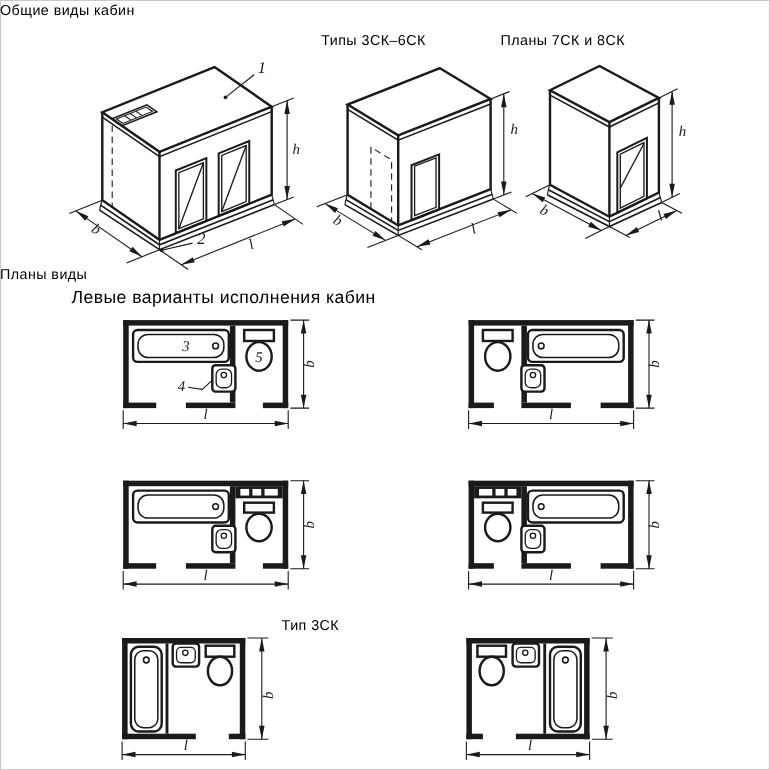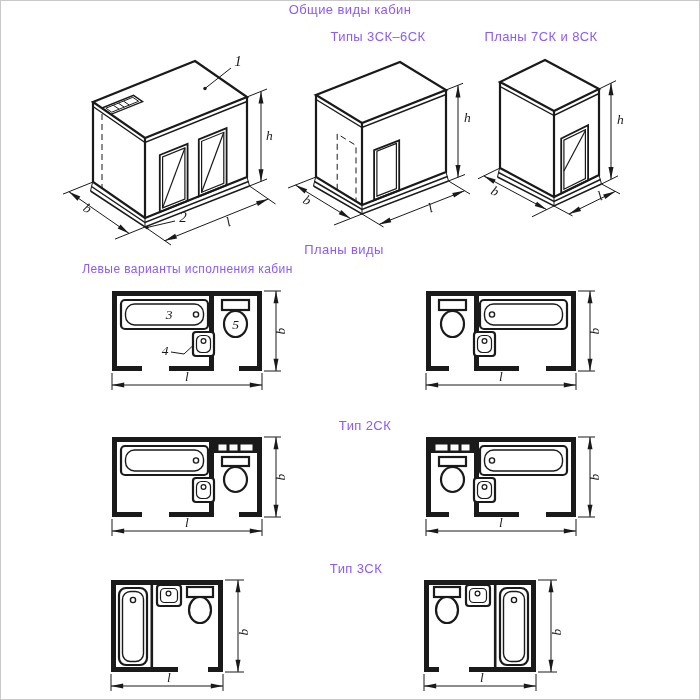--- a/index.html
+++ b/index.html
@@ -1,21 +1,21 @@
 <!DOCTYPE html>
 <html><head>
 <meta charset="utf-8">
 <style>
   *{margin:0;padding:0;box-sizing:border-box}
   html,body{background:#fff}
   .canvas{position:relative;width:700px;height:700px;background:#fff;overflow:hidden;
           box-shadow:inset 0 0 0 1px #c9c9c9;color:#1a1a1a;
           font-family:"Liberation Sans",sans-serif}
-  .lbl{position:absolute;font-size:13px;letter-spacing:.4px;text-align:center;white-space:nowrap;color:#8b5cf6}
-  .lbl.small{font-size:12px}
+  .lbl{position:absolute;font-size:13px;letter-spacing:.4px;white-space:nowrap;color:#000000}
+  .lbl.small{font-size:16px}
   svg{position:absolute;overflow:visible}
   svg text{font-family:"Liberation Serif",serif;font-style:italic;font-size:13.5px;fill:#1a1a1a}
   svg text.big{font-size:15px}
   .ln{stroke:#1a1a1a;fill:none;stroke-linejoin:miter}
   .w2{stroke-width:2.2}
   .w18{stroke-width:1.8}
   .w15{stroke-width:1.5}
   .w14{stroke-width:1.4}
   .w13{stroke-width:1.2}
   .w1{stroke-width:1}
@@ -26,21 +26,20 @@
 </head>
 <body>
 
 <div class="canvas">
 
   <div class="lbl" style="left:0;top:2px;width:700px">Общие виды кабин</div>
   <div class="lbl" style="left:292px;top:29px;width:172px">Типы 3СК–6СК</div>
   <div class="lbl" style="left:455px;top:29px;width:172px">Планы 7СК и 8СК</div>
   <div class="lbl" style="left:0;top:242px;width:688px">Планы виды</div>
   <div class="lbl small" style="left:65px;top:262px;width:245px">Левые варианты исполнения кабин</div>
-  <div class="lbl" style="left:265px;top:418px;width:200px">Тип 2СК</div>
   <div class="lbl" style="left:256px;top:561px;width:200px">Тип 3СК</div>
 
   <svg style="left:55px;top:48px" width="225" height="205" viewBox="0 0 225 205">
     <defs>
         <marker id="mA" markerUnits="userSpaceOnUse" markerWidth="14" markerHeight="9" refX="12.8" refY="4.5" orient="auto-start-reverse">
           <path d="M0.6,2 L12.8,4.5 L0.6,7 z" fill="#1a1a1a"></path>
         </marker>
       </defs>
     <g>
       <polygon class="ln w2" points="140,13 192,49 90,90 38,54"></polygon>

